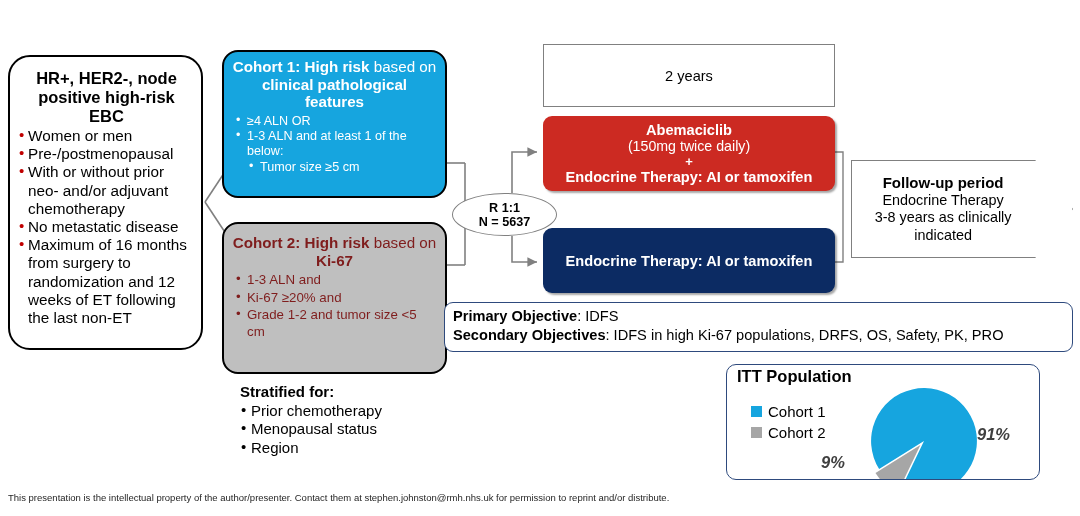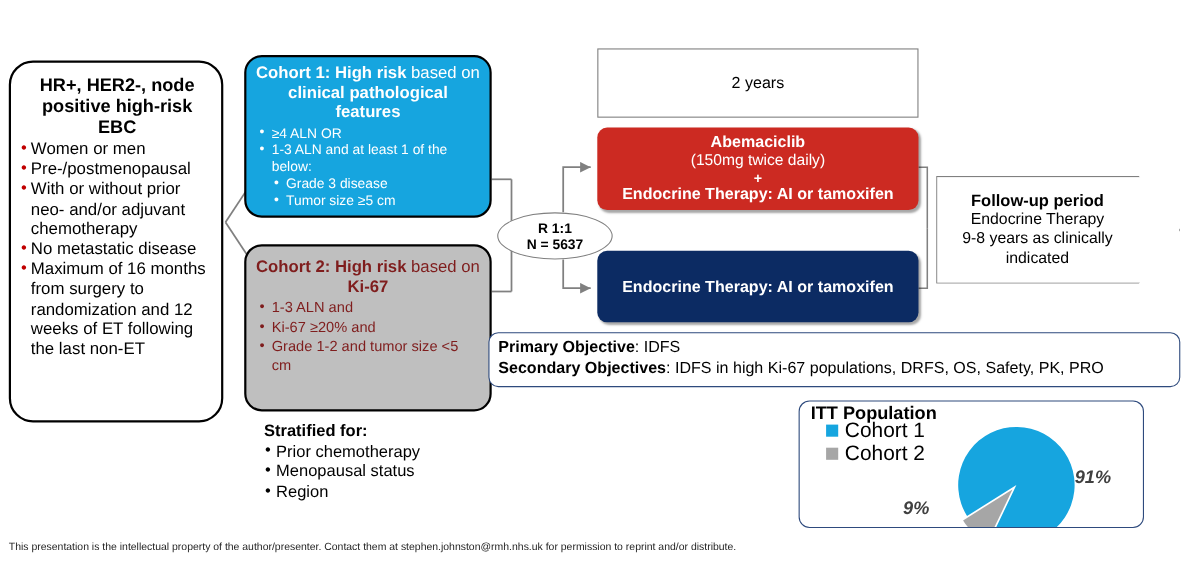--- a/index.html
+++ b/index.html
@@ -6,21 +6,21 @@
   body{
     width:1080px;height:516px;background:#ffffff;
     font-family:"Liberation Sans", sans-serif;
     position:relative;overflow:hidden;
     color:#000;
   }
   .abs{position:absolute;box-sizing:border-box;}
 
   
   #eligibility{
-    left:8px;top:55px;width:195px;height:329px;
+    left:8px;top:55px;width:195px;height:295px;
     border:2.5px solid #000;border-radius:22px;background:#fff;
     padding:8px 7px 6px 9px;
   }
   #eligibility .hdr{
     font-weight:bold;font-size:16.5px;line-height:19px;text-align:center;
     margin:4px 4px 1px 4px;
   }
   .bul{font-size:15.3px;line-height:18.2px;margin-top:0px;}
   .bul li{list-style:none;position:relative;padding-left:9px;margin:0;}
   .bul li:before{content:"\2022";color:#C00000;position:absolute;left:0;top:-1px;font-size:15px;}
@@ -117,21 +117,21 @@
   #stratified li{list-style:none;position:relative;padding-left:11px;}
   #stratified li:before{content:"\2022";position:absolute;left:1px;top:-1px;}
 
   
   #ittpanel{
     left:726px;top:364px;width:314px;height:116px;
     border:1.8px solid #2E4A7D;border-radius:10px;background:#fff;
     overflow:hidden;
   }
   #ittpanel .pt{position:absolute;left:10px;top:2px;font-weight:bold;font-size:16.5px;}
-  #ittpanel .legend{position:absolute;left:24px;top:16px;font-size:19px;line-height:21px;}
+  #ittpanel .legend{position:absolute;left:24px;top:36px;font-size:15px;line-height:21px;}
   #ittpanel .legend .row{display:flex;align-items:center;gap:6px;}
   #ittpanel .legend .sw{width:11px;height:11px;display:inline-block;}
   #pie{position:absolute;left:143px;top:22px;width:108px;height:108px;}
   #lbl91{position:absolute;left:250px;top:60px;font-weight:bold;font-style:italic;font-size:16.5px;color:#404040;}
   #lbl9{position:absolute;left:94px;top:88px;font-weight:bold;font-style:italic;font-size:16.5px;color:#404040;}
 
   
   #footer{
     left:8px;top:492px;width:700px;
     font-size:9.5px;color:#1F1F1F;
@@ -180,21 +180,20 @@
   </ul>
 </div>
 
 <div class="abs" id="cohort1" style="background: rgb(22, 165, 223);">
   <div class="title">
     <b>Cohort 1: High risk</b><span> based on </span><b>clinical pathological features</b>
   </div>
   <ul class="cb">
     <li>≥4 ALN OR</li>
     <li>1-3 ALN and at least 1 of the below:</li>
-    <li class="sub">Grade 3 disease</li>
     <li class="sub">Tumor size ≥5 cm</li>
   </ul>
 </div>
 
 <div class="abs" id="cohort2" style="background: rgb(191, 191, 191);">
   <div class="title">
     <b>Cohort 2: High risk</b><span> based on </span><b>Ki-67</b>
   </div>
   <ul class="cb">
     <li>1-3 ALN and</li>
@@ -221,21 +220,21 @@
 
 <div class="abs" id="armB" style="background: rgb(12, 43, 99);">
   <div class="l1">Endocrine Therapy: AI or tamoxifen</div>
 </div>
 
 <div class="abs" id="followup">
   <div class="shape"></div>
   <div class="txt">
     <div class="f1">Follow-up period</div>
     <div class="f2">Endocrine Therapy</div>
-    <div class="f2">9-8 years as clinically</div>
+    <div class="f2">3-8 years as clinically</div>
     <div class="f2">indicated</div>
   </div>
 </div>
 
 <div class="abs" id="objectives">
   <div>
     <b>Primary Objective</b><span>: IDFS</span>
   </div>
   <div>
     <b>Secondary Objectives</b><span>: IDFS in high Ki-67 populations, DRFS, OS, Safety, PK, PRO</span>

